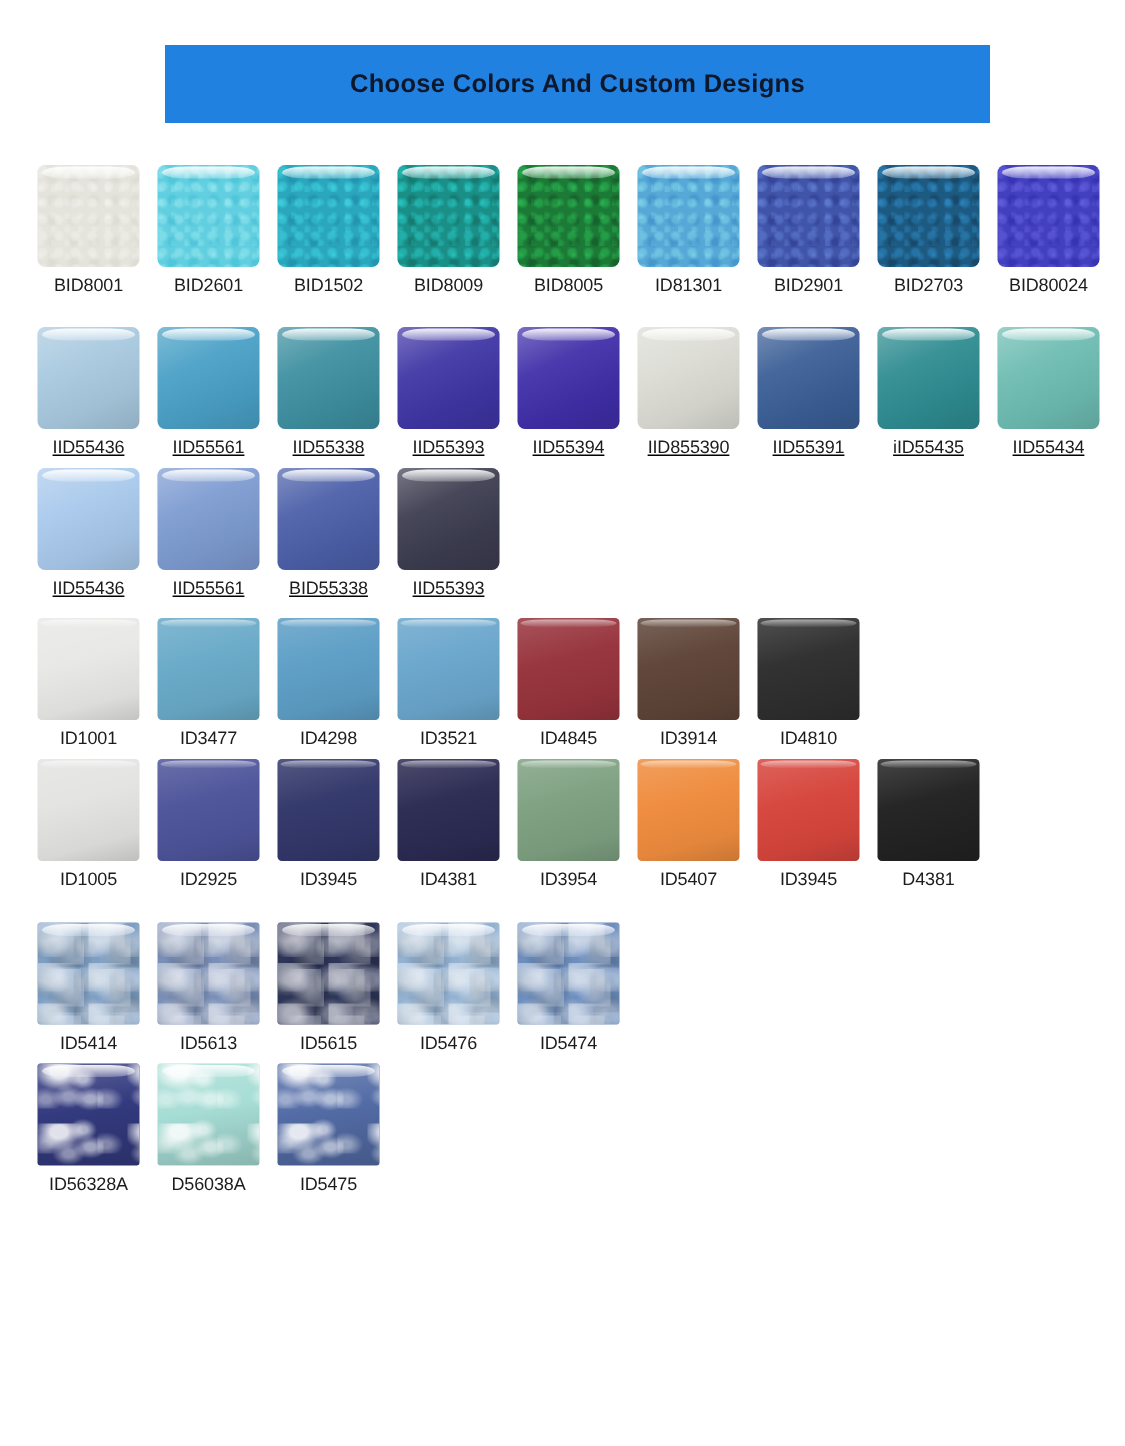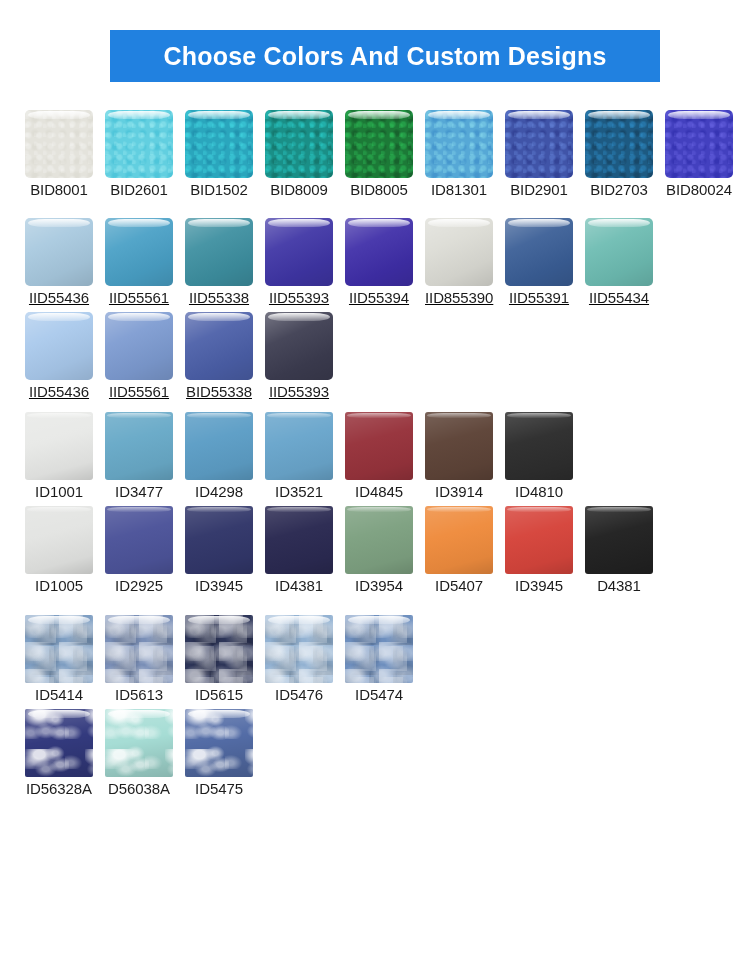--- a/index.html
+++ b/index.html
@@ -22,22 +22,22 @@
     padding-right: 90px;
   }
   .banner {
     background: #2181e0;
     height: 52px;
     display: flex;
     align-items: center;
     justify-content: center;
   }
   .banner-title {
-    color: #ffffff;
-    font-size: 25px;
+    color: #0f172a;
+    font-size: 17px;
     font-weight: bold;
     letter-spacing: 0.2px;
     white-space: nowrap;
   }
 
   
   .sections {
     padding-left: 25px;
     padding-right: 15px;
   }
@@ -65,21 +65,21 @@
   .tile {
     width: 68px;
     height: 68px;
     position: relative;
     overflow: hidden;
     box-sizing: border-box;
   }
   .tile-label {
     width: 68px;
     text-align: center;
-    font-size: 15px;
+    font-size: 12px;
     color: #1c1c1c;
     margin-top: 6px;
     line-height: 12px;
     white-space: nowrap;
     letter-spacing: -0.1px;
   }
 
   
   .gloss::after {
     content: "";
@@ -254,20 +254,24 @@
         </div>
         <div class="cell">
           <div class="tile gloss sty-smooth" style="background: rgb(220, 220, 213);"></div>
           <div class="tile-label">IID855390</div>
         </div>
         <div class="cell">
           <div class="tile gloss sty-smooth" style="background: rgb(58, 94, 150);"></div>
           <div class="tile-label">IID55391</div>
         </div>
         <div class="cell">
+          <div class="tile gloss sty-smooth" style="background: rgb(46, 140, 145);"></div>
+          <div class="tile-label">iID55435</div>
+        </div>
+        <div class="cell">
           <div class="tile gloss sty-smooth" style="background: rgb(109, 188, 178);"></div>
           <div class="tile-label">IID55434</div>
         </div>
       </div>
       <div class="row">
         <div class="cell">
           <div class="tile gloss sty-smooth" style="background: rgb(169, 201, 236);"></div>
           <div class="tile-label">IID55436</div>
         </div>
         <div class="cell">

